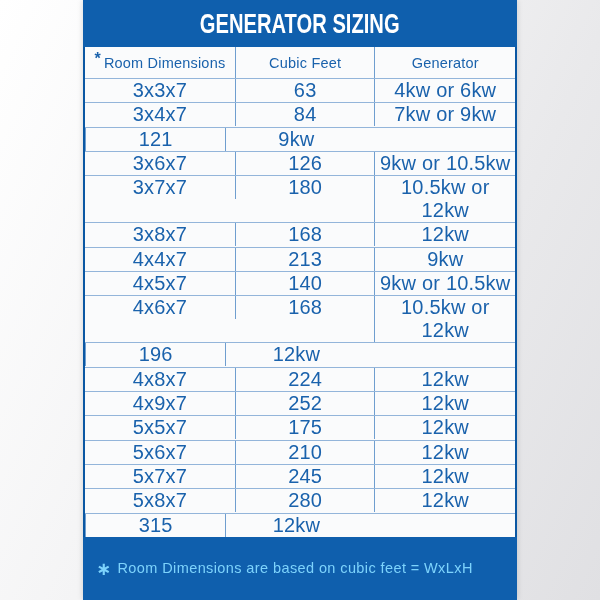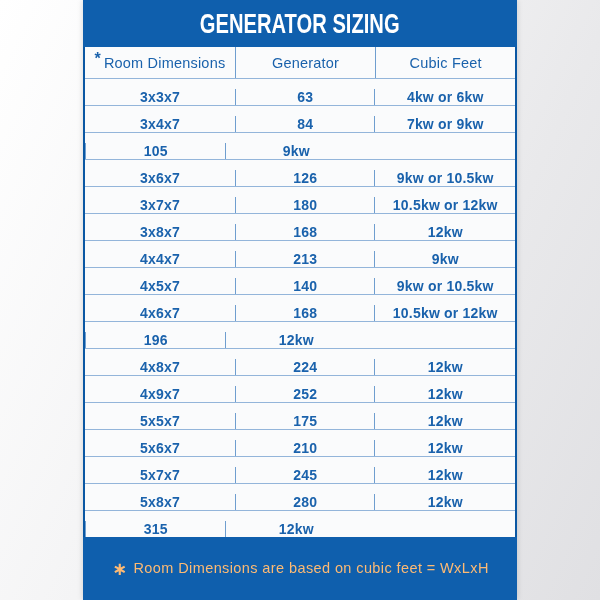--- a/index.html
+++ b/index.html
@@ -30,42 +30,41 @@
     border-left:2px solid #0a57a3;border-right:2px solid #0a57a3;
     display:flex;flex-direction:column;
     color:#1a62ac;
   }
   .thead{
     flex:0 0 31px;display:flex;align-items:stretch;
     font-size:14.5px;
   }
   .tbody{flex:1;display:flex;flex-direction:column;}
   .trow{
-    flex:1;display:flex;align-items:flex-end;
+    flex:1;display:flex;align-items:flex-start;
     border-top:1px solid #93b5da;
-    font-size:14px;
-    font-weight:bold;
+    font-size:20px;
   }
   .td,.th{
     display:flex;align-items:center;justify-content:center;
     text-align:center;letter-spacing:.2px;
   }
   .c1{width:35%;}
   .c2{width:32.4%;border-left:1px solid #6f9ecf;}
   .c3{width:32.6%;border-left:1px solid #6f9ecf;}
   .hdr-star{
     font-weight:700;font-size:16px;vertical-align:super;
     position:relative;top:-4px;margin-right:3px;
   }
   .footer-band{
     flex:1;display:flex;align-items:center;
     padding:0 0 4px 13px;
   }
   .footer-band p{
-    margin:16px;color:#fdba74;font-size:14.5px;letter-spacing:.4px;white-space:nowrap;
+    margin:0;color:#7dd3fc;font-size:14.5px;letter-spacing:.4px;white-space:nowrap;
   }
   .fn-star{
     font-weight:700;font-size:18px;line-height:1;position:relative;top:2px;margin-right:6px;
     font-family:"DejaVu Sans","Liberation Sans",sans-serif;
   }
 </style>
 </head>
 <body>
 
 <div class="panel">
@@ -73,38 +72,38 @@
   <div class="title-band">
     <h1>GENERATOR SIZING</h1>
   </div>
 
   <div class="table">
     <div class="thead">
       <div class="th c1">
         <span class="hdr-star">*</span>
         <span>Room Dimensions</span>
       </div>
+      <div class="th c2">Cubic Feet</div>
       <div class="th c3">Generator</div>
-      <div class="th c2">Cubic Feet</div>
     </div>
     <div class="tbody">
   <div class="trow">
     <div class="td c1">3x3x7</div>
     <div class="td c2">63</div>
     <div class="td c3">4kw or 6kw</div>
   </div>
 
   <div class="trow">
     <div class="td c1">3x4x7</div>
     <div class="td c2">84</div>
     <div class="td c3">7kw or 9kw</div>
   </div>
 
   <div class="trow">
-    <div class="td c2">105</div>
+    <div class="td c2">121</div>
     <div class="td c3">9kw</div>
   </div>
 
   <div class="trow">
     <div class="td c1">3x6x7</div>
     <div class="td c2">126</div>
     <div class="td c3">9kw or 10.5kw</div>
   </div>
 
   <div class="trow">

